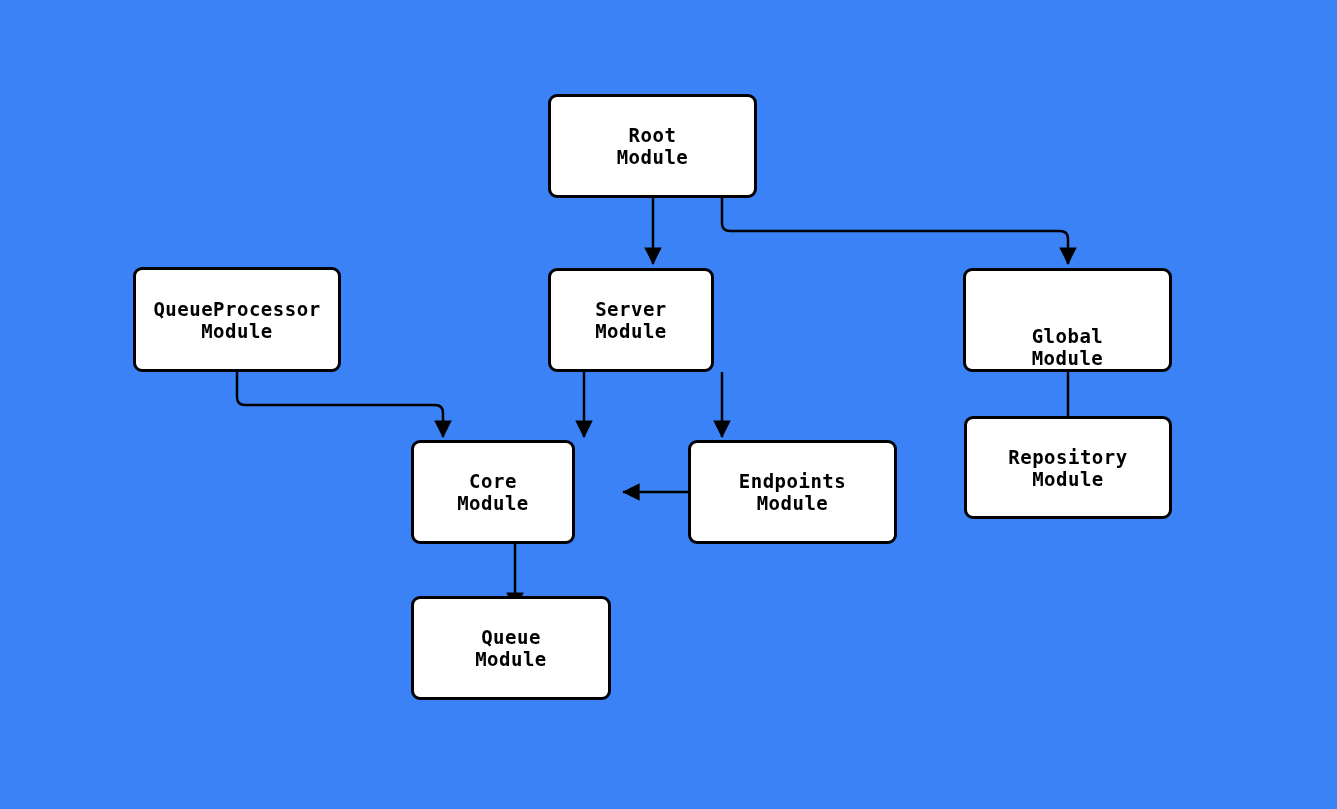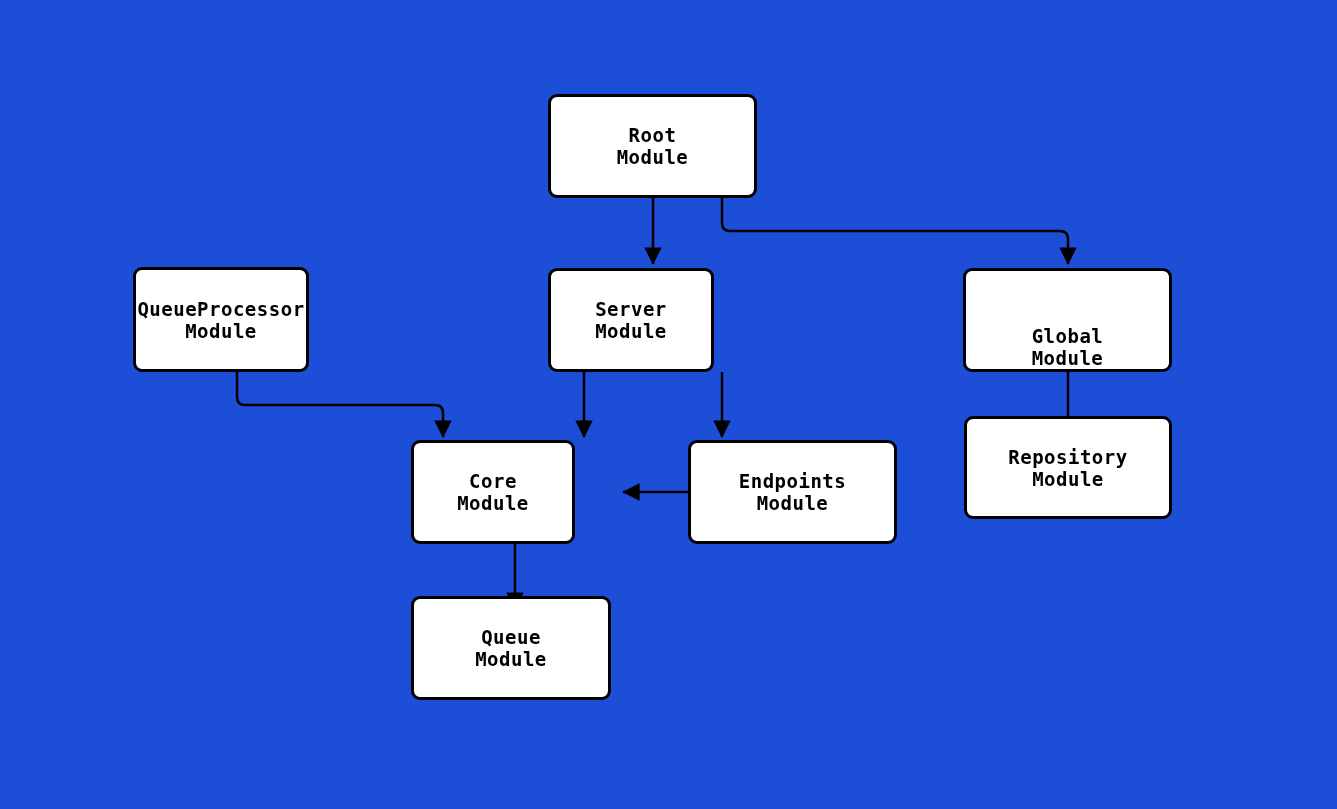--- a/index.html
+++ b/index.html
@@ -5,21 +5,21 @@
 <style>
   html, body {
     margin: 0;
     padding: 0;
     background: #ffffff;
   }
   .canvas {
     position: relative;
     width: 1337px;
     height: 809px;
-    background: #1d4ed8;
+    background: #3b82f6;
     overflow: hidden;
     font-family: "DejaVu Sans Mono", monospace;
   }
   .edges {
     position: absolute;
     left: 0;
     top: 0;
     width: 1337px;
     height: 809px;
     pointer-events: none;
@@ -66,21 +66,21 @@
       <path d="M1068 372 L1068 437" marker-end="url(#arrow)"></path>
       <path d="M515 544 L515 609" marker-end="url(#arrow)"></path>
     </g>
   </svg>
 
   <div class="node" style="left:548px; top:94px; width:209px; height:104px;">
     <span class="label">Root
 Module</span>
   </div>
 
-  <div class="node" style="left:133px; top:267px; width:176px; height:105px;">
+  <div class="node" style="left:133px; top:267px; width:208px; height:105px;">
     <span class="label">QueueProcessor
 Module</span>
   </div>
 
   <div class="node" style="left:548px; top:268px; width:166px; height:104px;">
     <span class="label">Server
 Module</span>
   </div>
 
   <div class="node" style="left:963px; top:268px; width:209px; height:104px;align-items:flex-end;">

